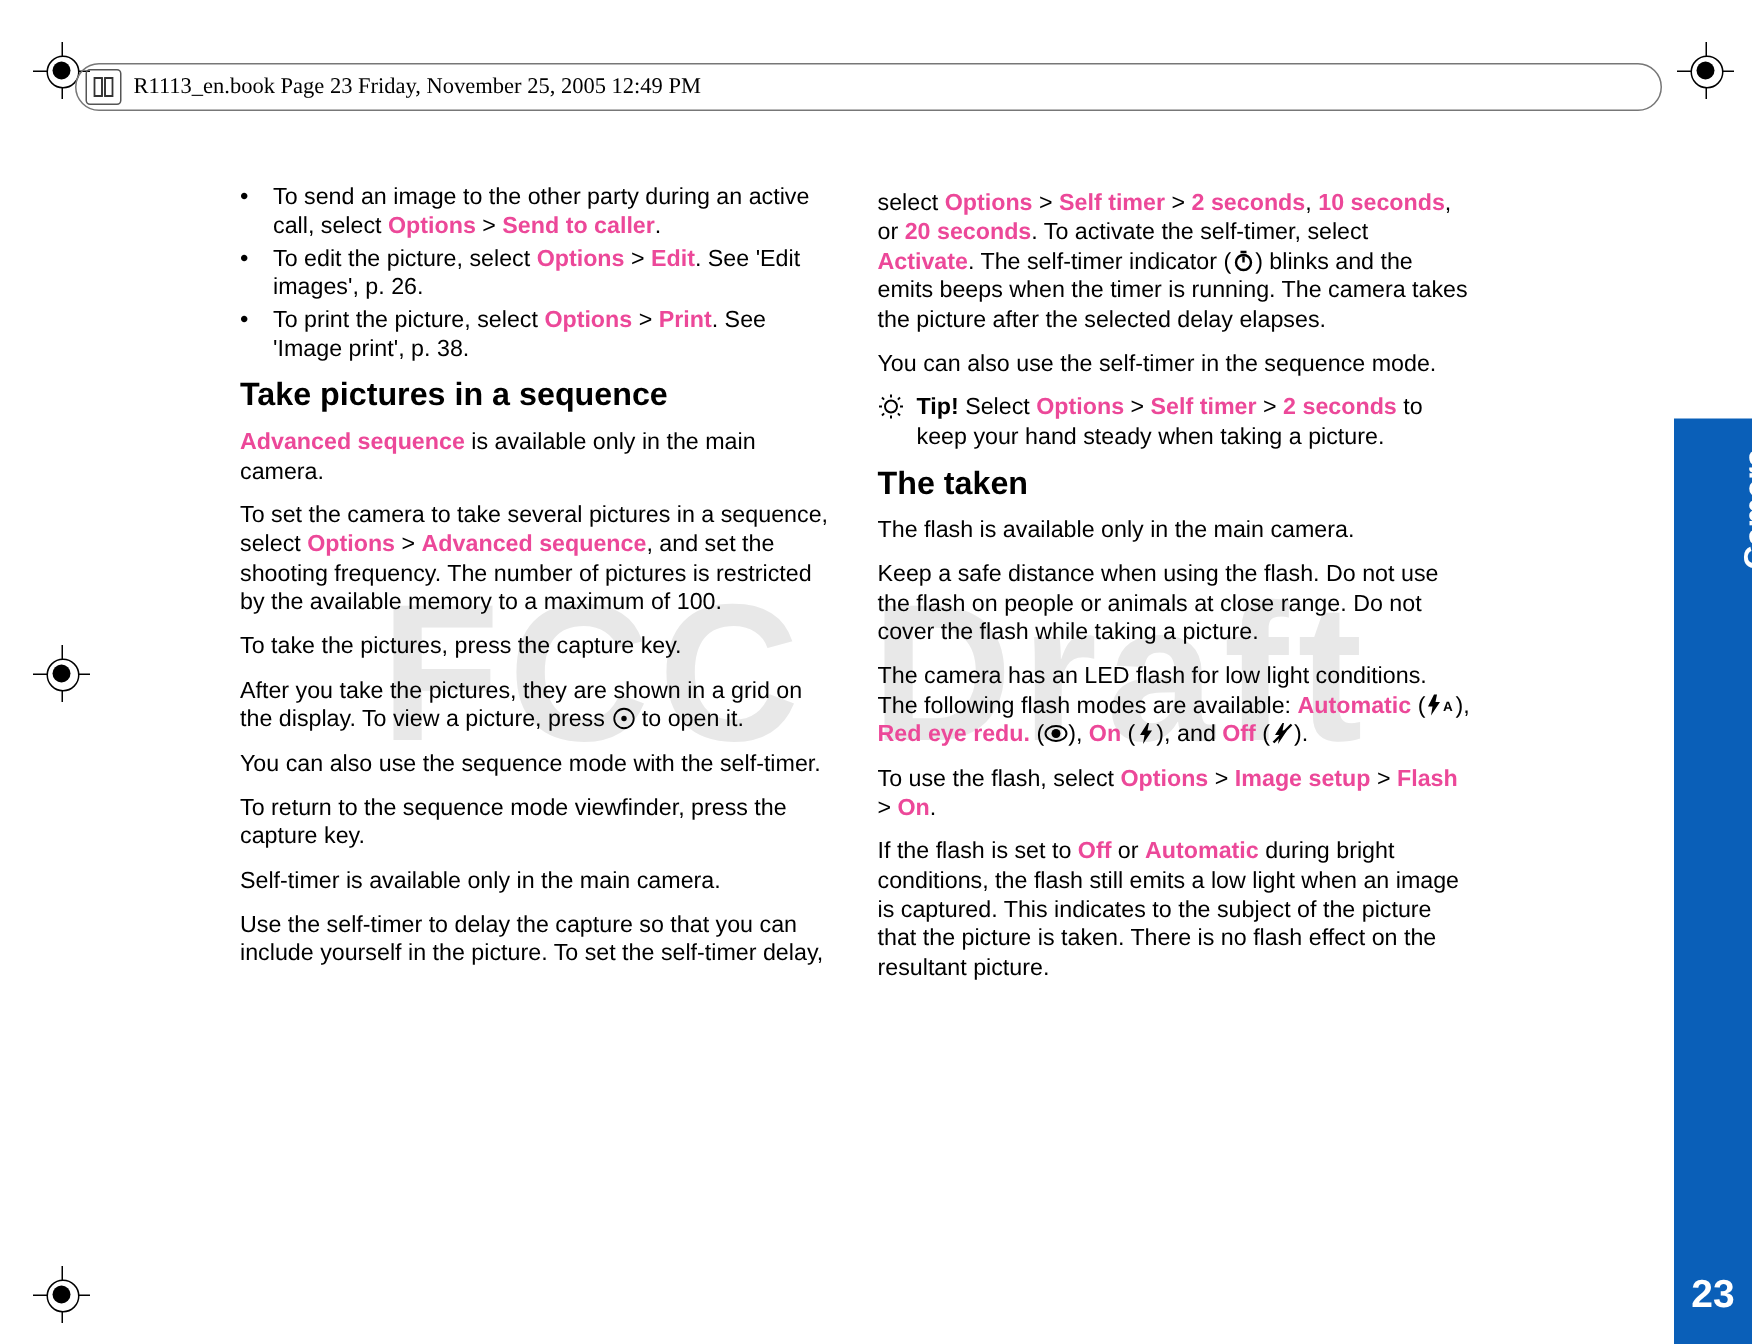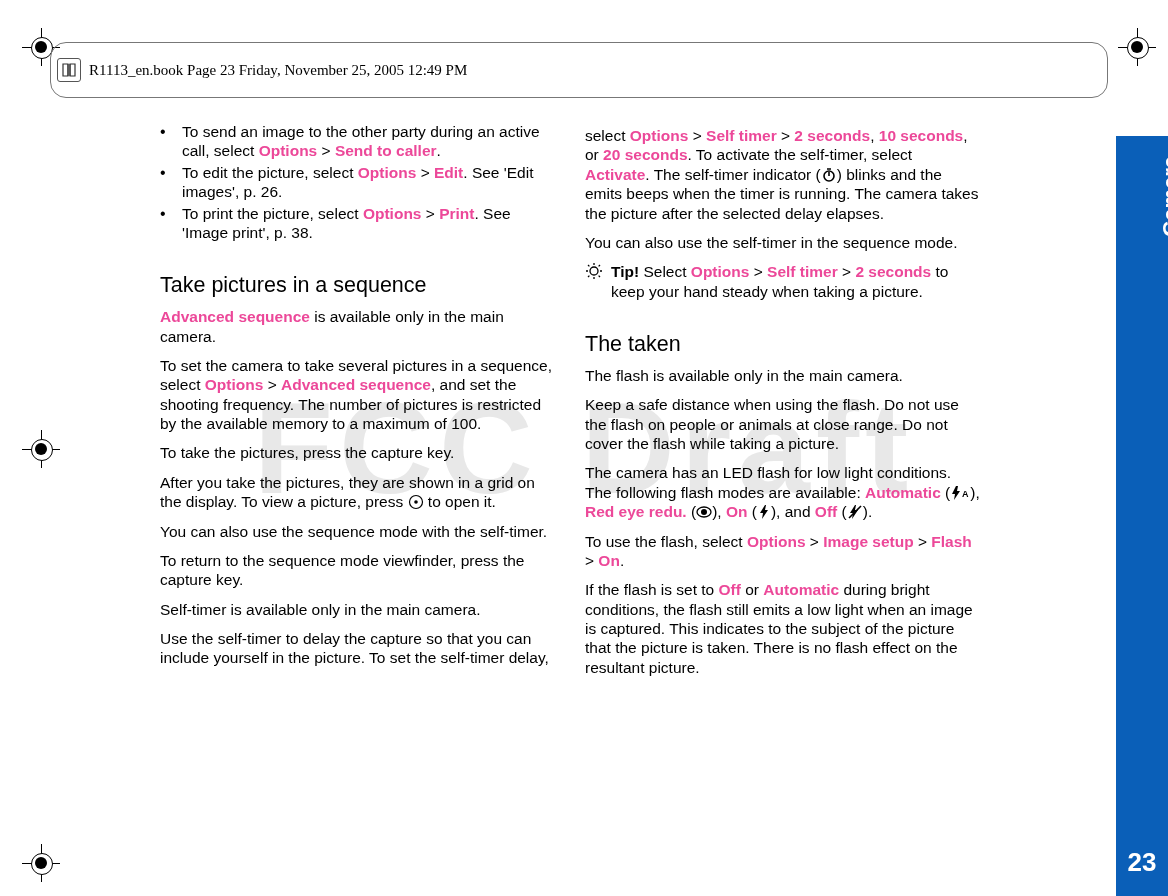--- a/index.html
+++ b/index.html
@@ -4,35 +4,35 @@
 <style>
   html,body{margin:0;padding:0;width:1168px;height:896px;background:#fff;font-family:"Trebuchet MS",Verdana,sans-serif;color:#000;position:relative;overflow:hidden}
   .watermark{position:absolute;left:50%;top:50%;transform:translate(-50%,-50%);font-size:130px;font-weight:bold;color:#e8e8e8;letter-spacing:6px;white-space:nowrap;z-index:0;pointer-events:none}
   .page{position:relative;z-index:1;width:1168px;height:896px}
   .crop{position:absolute;width:38px;height:38px}
   .crop .h,.crop .v{position:absolute;background:#000}
   .crop .h{height:1px;width:38px;top:19px;left:0}
   .crop .v{width:1px;height:38px;left:19px;top:0}
   .crop .c{position:absolute;width:20px;height:20px;border:1px solid #000;border-radius:50%;left:9px;top:9px;background:#fff}
   .crop .c::after{content:"";position:absolute;left:3px;top:3px;width:12px;height:12px;background:#000;border-radius:50%}
-  .header-bar{position:absolute;top:42px;left:50px;right:60px;height:30px;border:1px solid #777;border-radius:16px;display:flex;align-items:center;padding:12px 6px}
+  .header-bar{position:absolute;top:42px;left:50px;right:60px;height:30px;border:1px solid #777;border-radius:16px;display:flex;align-items:center;padding:0 6px}
   .header-bar .hb-icon{width:22px;height:22px;border:1px solid #555;border-radius:3px;margin-right:8px;display:flex;align-items:center;justify-content:center;font-size:13px}
   .header-bar .hb-text{font-family:"Times New Roman",serif;font-size:15px}
   .content{position:absolute;top:120px;left:160px;width:820px;display:flex;gap:30px}
   .col{width:395px;font-size:15.5px;line-height:1.25}
-  h2{font-size:21.5px;font-weight:normal;margin:30px 0 8px 0}
+  h2{font-size:21.5px;font-weight:bold;margin:8px 0 8px 0}
   p{margin:6px 0 10px 0}
   .bullet{display:flex;margin:2px 0}
   .bullet .dot{flex:0 0 22px;font-size:16px;line-height:1.2}
   .bullet .bt{flex:1}
   .link{color:#ec4899;font-weight:bold}
   .bold{font-weight:bold}
   .tip-row{display:flex;margin:5px 0}
   .tip-icon{flex:0 0 26px;font-size:17px}
-  .side-tab{position:absolute;right:0;bottom:0;width:52px;height:760px;background:linear-gradient(to right,#0a5fb8,#0a5fb8)}
+  .side-tab{position:absolute;right:0;bottom:0;width:52px;height:617px;background:linear-gradient(to right,#0a5fb8,#0a5fb8)}
   .side-tab .chapter{position:absolute;right:10px;top:20px;transform:rotate(-90deg);transform-origin:right top;font-size:22px;font-weight:bold;color:#fff;white-space:nowrap}
   .side-tab .num{position:absolute;bottom:18px;width:100%;text-align:center;color:#fff;font-size:26px;font-weight:bold}
   svg.icon{vertical-align:-3px}
 </style>
 </head>
 <body>
 
 <div class="watermark">FCC Draft</div>
 
 <div class="page">

